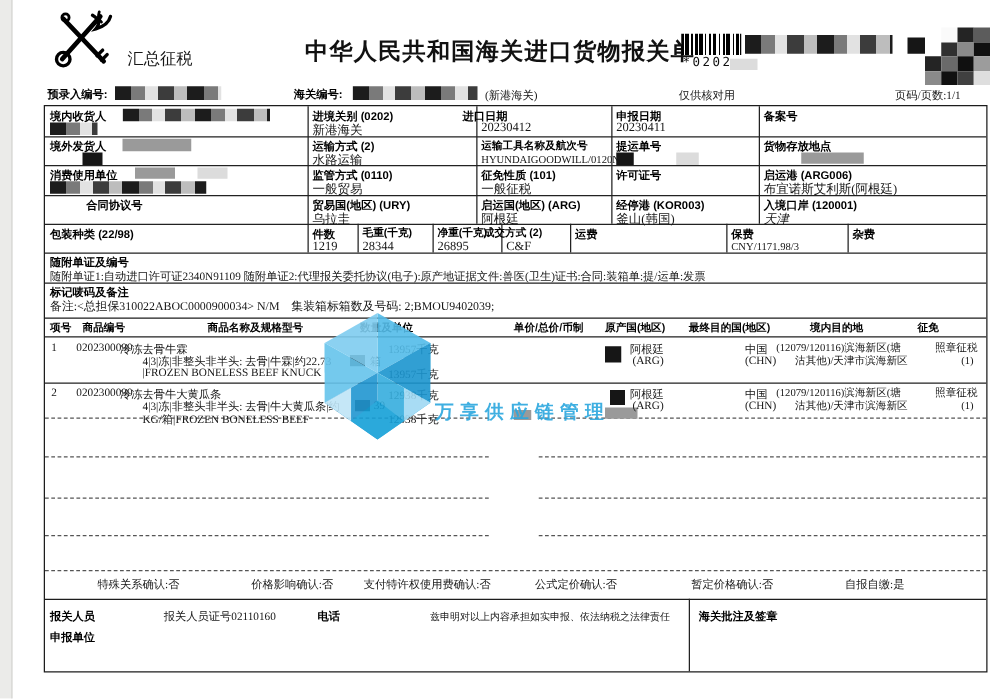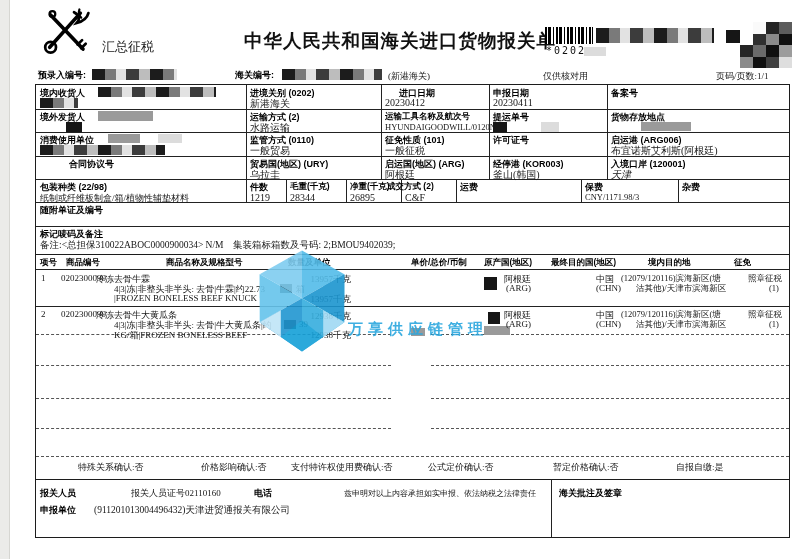--- a/index.html
+++ b/index.html
@@ -118,21 +118,21 @@
     <div class="a vl" style="left:420px;top:94px;height:23px;"></div>
     <div class="a vl" style="left:545px;top:94px;height:23px;"></div>
     <div class="a vl" style="left:642px;top:94px;height:23px;"></div>
     <div class="a vl" style="left:515px;top:394px;height:58px;"></div>
 
     <div class="a lbl" style="left:4px;top:2px;">境内收货人</div>
     <div class="a rdx" style="left:62px;top:2px;width:118px;height:10px;"></div>
     <div class="a rdx" style="left:4px;top:13px;width:38px;height:10px;"></div>
     <div class="a lbl" style="left:214px;top:2px;">进境关别 (0202)</div>
     <div class="a val" style="left:214px;top:12px;">新港海关</div>
-    <div class="a lbl" style="left:363px;top:2px;">进口日期</div>
+    <div class="a lbl" style="left:334px;top:2px;">进口日期</div>
     <div class="a val" style="left:349px;top:12px;">20230412</div>
     <div class="a lbl" style="left:457px;top:2px;">申报日期</div>
     <div class="a val" style="left:457px;top:12px;">20230411</div>
     <div class="a lbl" style="left:575px;top:2px;">备案号</div>
 
     <div class="a lbl" style="left:4px;top:26px;">境外发货人</div>
     <div class="a rdg" style="left:62px;top:26px;width:55px;height:10px;"></div>
     <div class="a rdk" style="left:30px;top:37px;width:16px;height:10px;"></div>
     <div class="a lbl" style="left:214px;top:26px;">运输方式 (2)</div>
     <div class="a val" style="left:214px;top:36px;">水路运输</div>
@@ -160,35 +160,35 @@
     <div class="a lbl" style="left:214px;top:73px;">贸易国(地区) (URY)</div>
     <div class="a val" style="left:214px;top:83px;">乌拉圭</div>
     <div class="a lbl" style="left:349px;top:73px;">启运国(地区) (ARG)</div>
     <div class="a val" style="left:349px;top:83px;">阿根廷</div>
     <div class="a lbl" style="left:457px;top:73px;">经停港 (KOR003)</div>
     <div class="a val" style="left:457px;top:83px;">釜山(韩国)</div>
     <div class="a lbl" style="left:575px;top:73px;">入境口岸 (120001)</div>
     <div class="a val" style="left:575px;top:83px;font-style:italic;">天津</div>
 
     <div class="a lbl" style="left:4px;top:96px;">包装种类 (22/98)</div>
-    <div class="a v9" style="left:4px;top:107px;">纸制或纤维板制盒/箱/植物性辅垫材料</div>
     <div class="a lbl" style="left:214px;top:96px;">件数</div>
     <div class="a val" style="left:214px;top:107px;">1219</div>
     <div class="a lbl85" style="left:254px;top:96px;">毛重(千克)</div>
     <div class="a val" style="left:254px;top:107px;">28344</div>
     <div class="a lbl85" style="left:314px;top:96px;">净重(千克)</div>
     <div class="a val" style="left:314px;top:107px;">26895</div>
     <div class="a lbl85" style="left:351px;top:96px;text-align:center;">成交方式 (2)</div>
     <div class="a val" style="left:369px;top:107px;">C&amp;F</div>
     <div class="a lbl" style="left:424px;top:96px;">运费</div>
     <div class="a lbl" style="left:549px;top:96px;">保费</div>
     <div class="a v85" style="left:549px;top:107px;">CNY/1171.98/3</div>
     <div class="a lbl" style="left:646px;top:96px;">杂费</div>
 
     <div class="a lbl" style="left:4px;top:119px;">随附单证及编号</div>
+    <div class="a v9" style="left:4px;top:130px;">随附单证1:自动进口许可证2340N91109 随附单证2:代理报关委托协议(电子):原产地证据文件:兽医(卫生)证书:合同:装箱单:提/运单:发票</div>
 
     <div class="a lbl" style="left:4px;top:143px;">标记唛码及备注</div>
     <div class="a v9" style="left:4px;top:154px;font-size:9.5px;">备注:&lt;总担保310022ABOC0000900034&gt; N/M　集装箱标箱数及号码: 2;BMOU9402039;</div>
 
     <div class="a lbl85" style="left:4px;top:172px;">项号</div>
     <div class="a lbl85" style="left:30px;top:172px;">商品编号</div>
     <div class="a lbl85" style="left:130px;top:172px;">商品名称及规格型号</div>
     <div class="a lbl85" style="left:252px;top:172px;">数量及单位</div>
     <div class="a lbl85" style="left:375px;top:172px;">单价/总价/币制</div>
     <div class="a lbl85" style="left:448px;top:172px;">原产国(地区)</div>
@@ -242,21 +242,20 @@
     <div class="a v9" style="left:392px;top:376px;">公式定价确认:否</div>
     <div class="a v9" style="left:517px;top:376px;">暂定价格确认:否</div>
     <div class="a v9" style="left:640px;top:376px;">自报自缴:是</div>
 
     <div class="a lbl" style="left:4px;top:402px;">报关人员</div>
     <div class="a v9" style="left:95px;top:402px;">报关人员证号02110160</div>
     <div class="a lbl" style="left:218px;top:402px;">电话</div>
     <div class="a v8" style="left:308px;top:403px;">兹申明对以上内容承担如实申报、依法纳税之法律责任</div>
     <div class="a lbl" style="left:523px;top:402px;">海关批注及签章</div>
     <div class="a lbl" style="left:4px;top:419px;">申报单位</div>
-    <div class="a v9" style="left:58px;top:419px;font-size:9.5px;">(911201013004496432)天津进贸通报关有限公司</div>
   </div>
 
   <div class="a wm" style="left:256px;top:248px;width:340px;height:112px;">
     <svg class="a" style="left:0;top:0;width:92px;height:106px;" viewBox="0 0 100 114">
       <polygon points="50,2 96,28 50,54" fill="#53bce9"></polygon>
       <polygon points="50,2 4,28 50,54" fill="#7fcdf0"></polygon>
       <polygon points="4,28 27,41 4,54" fill="#a9def5"></polygon>
       <polygon points="96,28 73,41 96,54" fill="#2ea9df"></polygon>
       <polygon points="96,28 96,80 50,54" fill="#1b95cf"></polygon>
       <polygon points="96,80 50,112 50,54" fill="#36aede"></polygon>

